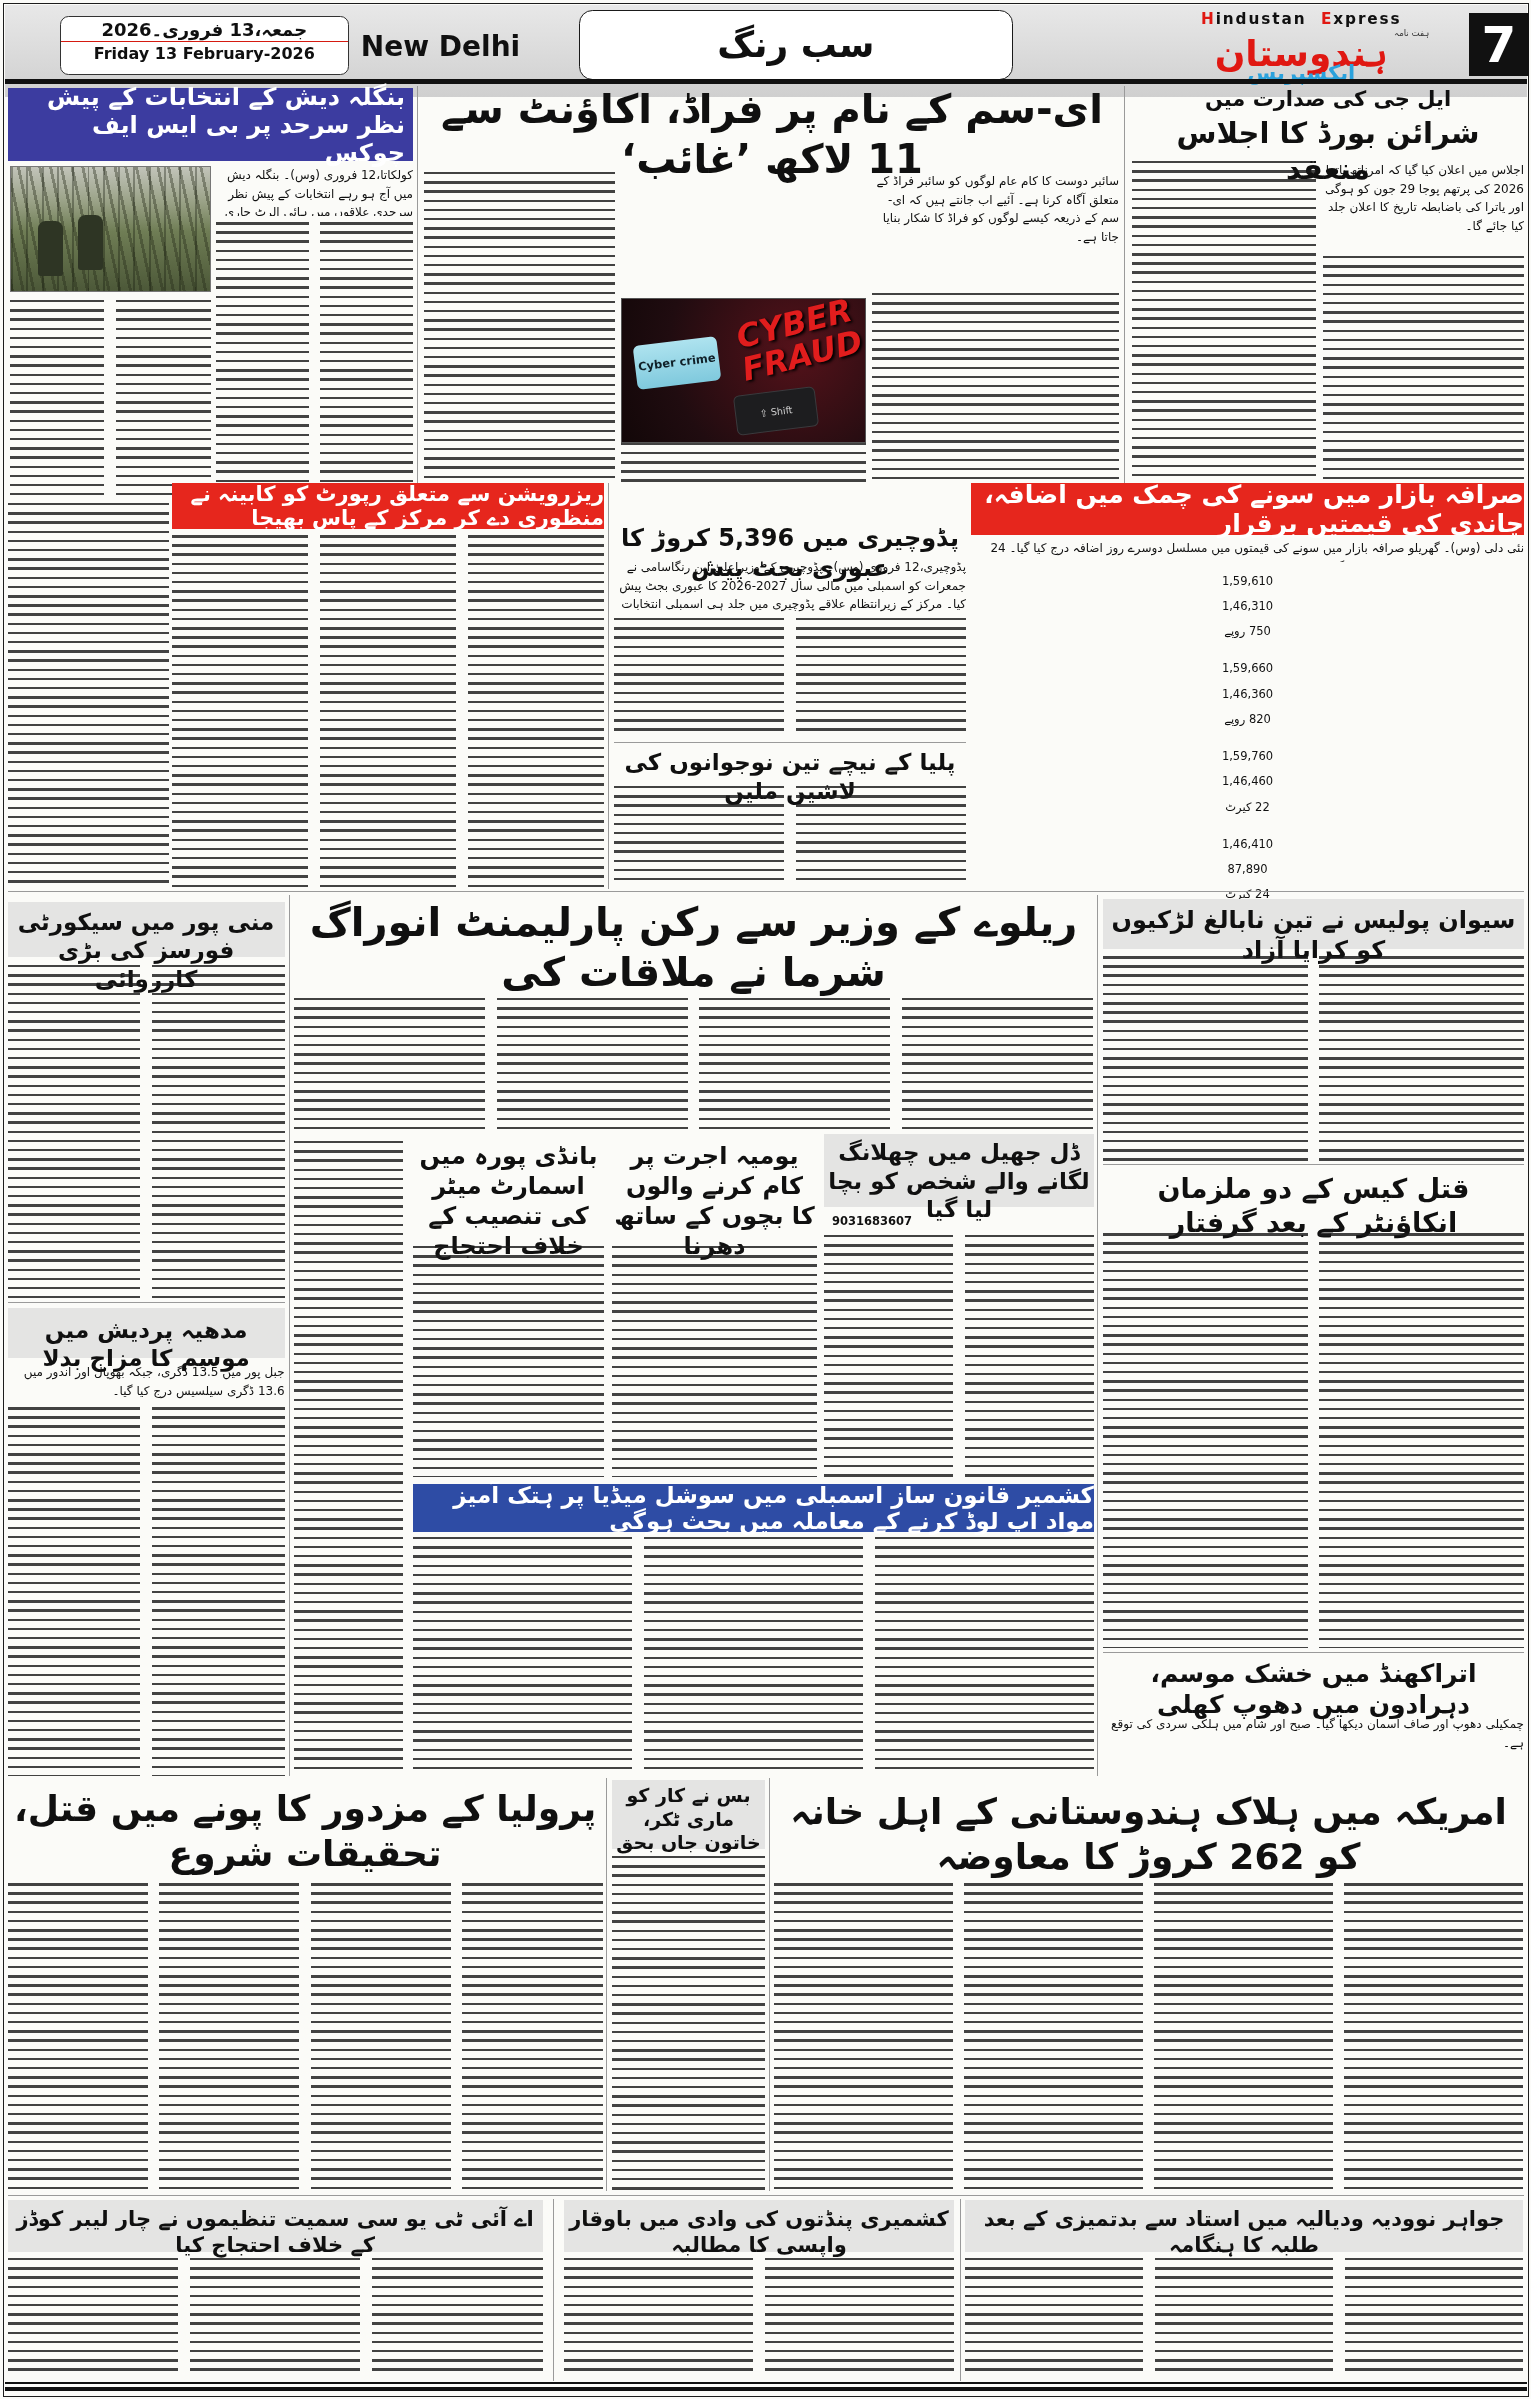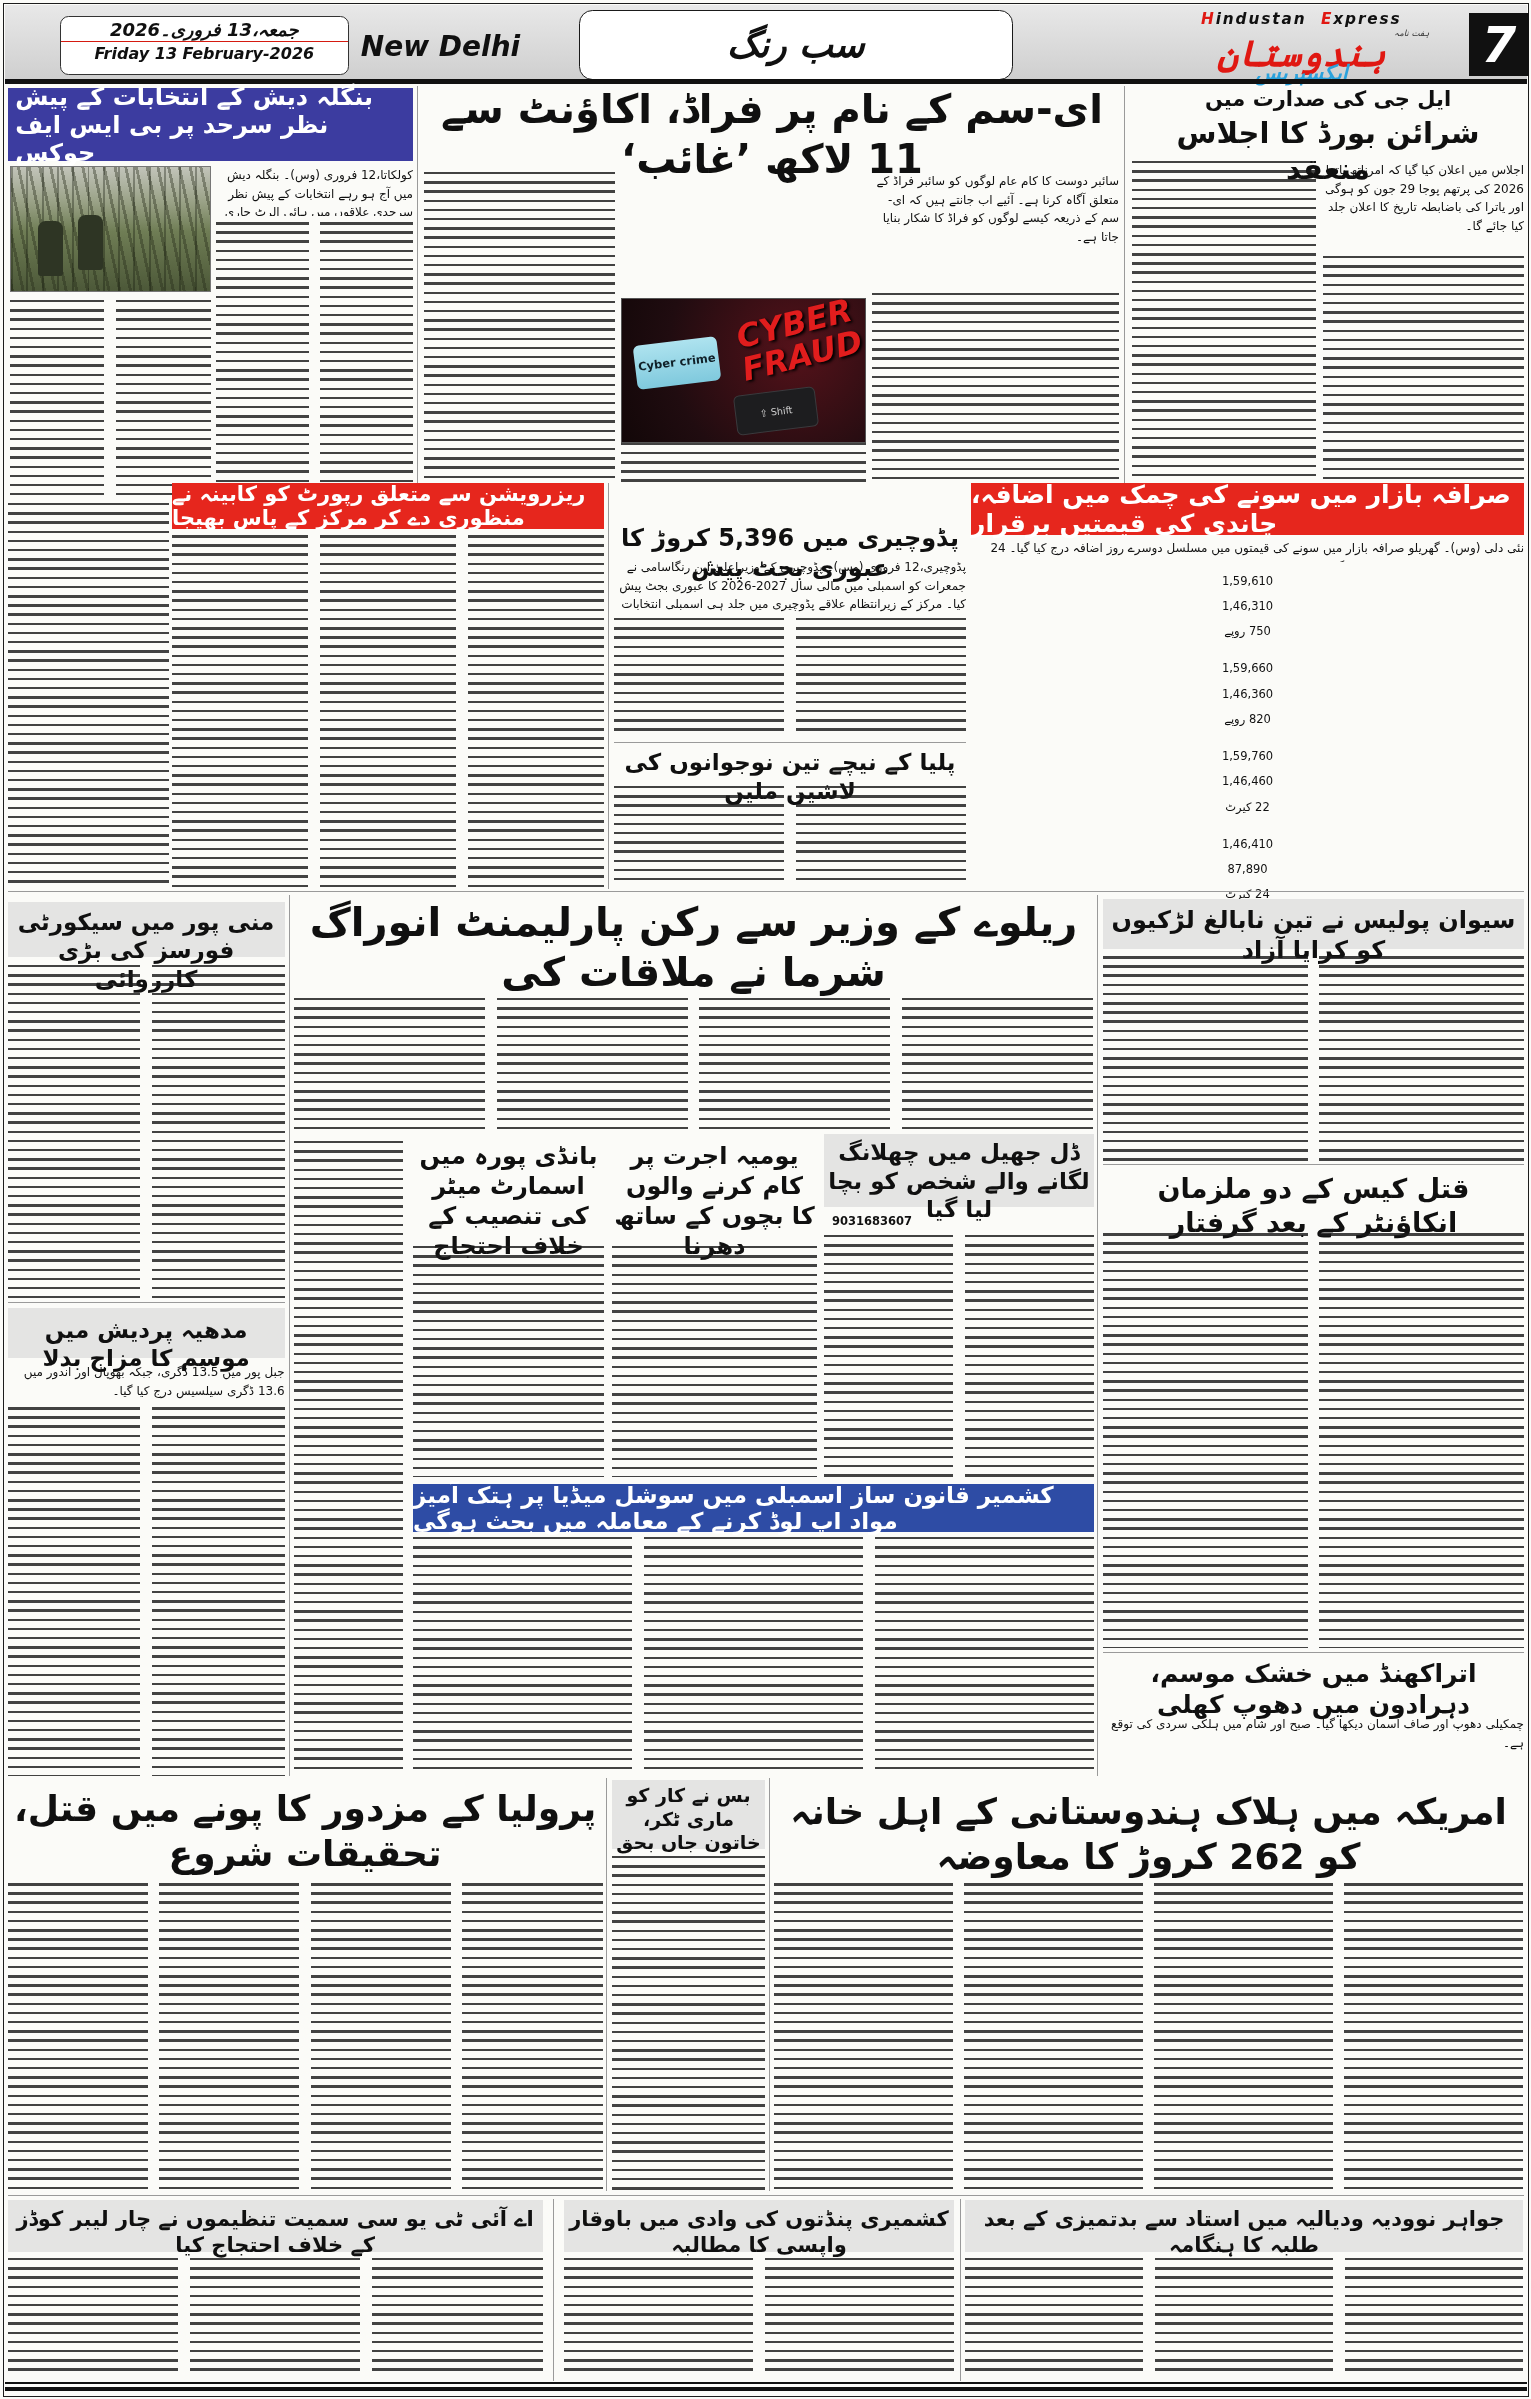--- a/index.html
+++ b/index.html
@@ -3,31 +3,31 @@
 <meta charset="utf-8">
 <style>
   html,body{margin:0;padding:0;background:#888;}
   .page{position:relative;width:1531px;height:2399px;background:#fbfbf8;overflow:hidden;
         font-family:"DejaVu Sans",sans-serif;margin:0 auto;}
   .frame{position:absolute;left:2.9px;top:2.9px;width:1524px;height:2392px;border:1.9px solid #1c1c1c;}
   .blk{position:absolute;box-sizing:border-box;}
   .u{direction:rtl;}
   .hl{font-weight:bold;color:#101010;text-align:center;line-height:1.25;}
   .hgray{background:#e4e4e3;}
-  .banner{color:#fff;font-weight:bold;text-align:left;display:flex;align-items:center;justify-content:center;}
+  .banner{color:#fff;font-weight:bold;text-align:right;display:flex;align-items:center;justify-content:center;}
   .banner.red{background:#e6261d;}
   .banner.blue{background:#3c3ca0;}
   .banner.blue2{background:#2e4ca5;}
   .cols{display:flex;gap:11.5px;}
   .cols i{flex:1;display:block;background:repeating-linear-gradient(180deg, rgba(25,25,25,.82) 0px, rgba(25,25,25,.82) 2.5px, transparent 2.5px, transparent 9.2px);}
   .lead{direction:rtl;text-align:right;font-size:12px;line-height:1.55;color:#111;overflow:hidden;}
   .vline{position:absolute;width:1px;background:#9a9a9a;}
   .hline{position:absolute;height:1px;background:#9a9a9a;}
-  .header-band{position:absolute;left:4.8px;top:4.8px;width:1522px;height:74px;
-       background:linear-gradient(180deg,#e8e8e8,#cfcfcf);font-style:italic;}
+  .header-band{position:absolute;left:4.8px;top:4.8px;width:1522px;height:92px;
+       background:linear-gradient(180deg,#e8e8e8,#cfcfcf);}
   .rule{position:absolute;background:#111;}
   .datebox{position:absolute;left:55px;top:11.5px;width:287px;height:57px;background:#fff;
        border:1.9px solid #333;border-radius:8.6px;overflow:hidden;text-align:center;}
   .datebox .ud{font-weight:bold;font-size:18px;color:#101010;border-bottom:1.9px solid #d51a10;padding:1.9px 5.7px 1px;}
   .datebox .ed{font-weight:bold;font-size:16px;color:#101010;padding-top:1.9px;}
   .city{position:absolute;left:356px;top:25px;font-weight:bold;font-size:28px;color:#101010;}
   .secbox{position:absolute;left:574px;top:4.8px;width:432px;height:68px;background:#fff;
        border:1.9px solid #1a1a1a;border-radius:13.4px;display:flex;align-items:center;justify-content:center;}
   .secbox span{font-weight:bold;font-size:36px;color:#101010;}
   .mast{position:absolute;left:1136px;top:5.7px;width:321px;text-align:center;}

